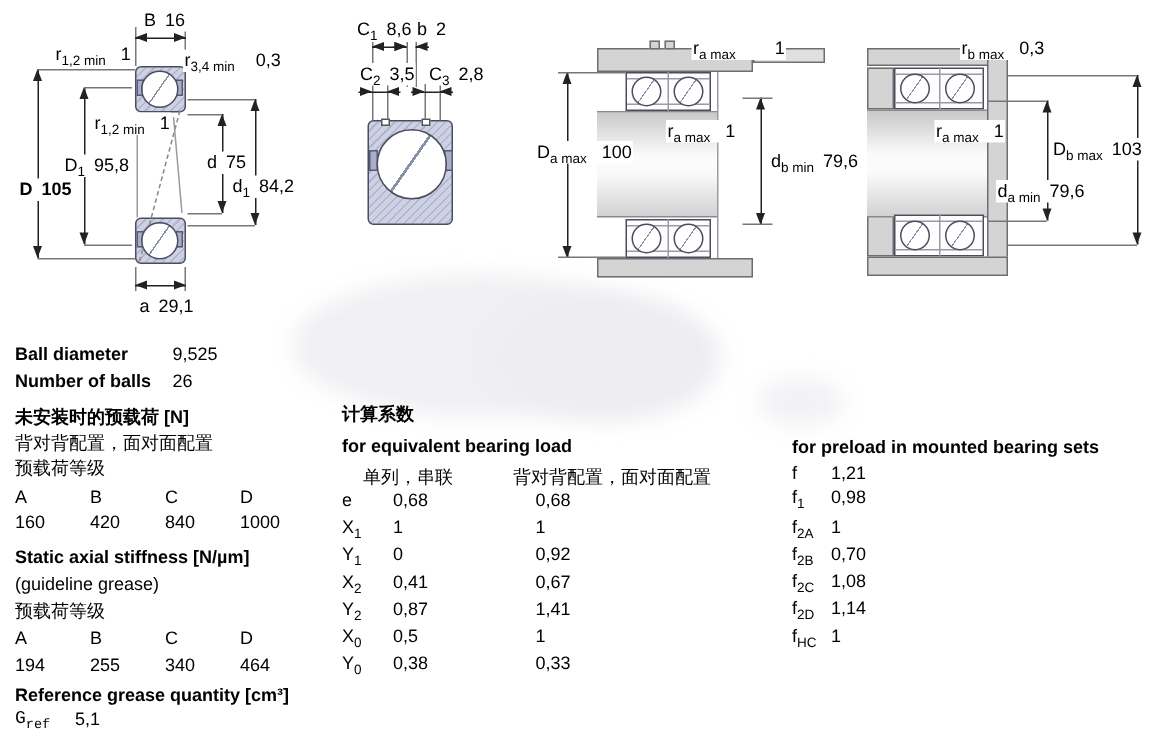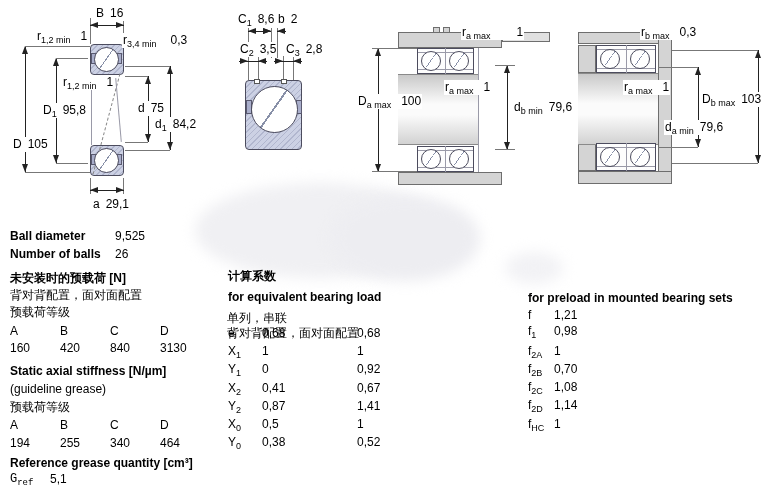--- a/index.html
+++ b/index.html
@@ -85,21 +85,21 @@
     <div class="cage" style="left:117px;top:154px;width:5px;height:11px;"></div>
     <div class="ball" style="left:94px;top:148px;width:25px;height:25px;"></div>
 
     <div class="iline" style="left:91px;top:75px;width:1px;height:70px;"></div>
     <div class="dashline" style="left:106px;top:72px;height:104px;transform:rotate(15deg);"></div>
     <div class="iline" style="left:118px;top:78px;width:1px;height:64px;transform:rotate(-5deg);"></div>
 
     <div class="dl v at ab" style="left:25px;top:46px;height:126px;"></div>
     <div class="dl h thin" style="left:25px;top:46px;width:65px;"></div>
     <div class="dl h thin" style="left:25px;top:172px;width:65px;"></div>
-    <div class="lab" style="left:12px;top:137px;"><span>D</span><sub></sub><span class="vs">105</span></div>
+    <div class="lab" style="left:12px;top:119px;font-weight:bold;"><span>D</span><sub></sub><span class="vs">105</span></div>
 
     <div class="dl v at ab" style="left:56px;top:58px;height:105px;"></div>
     <div class="dl h thin" style="left:56px;top:58px;width:32px;"></div>
     <div class="dl h thin" style="left:56px;top:163px;width:32px;"></div>
     <div class="lab" style="left:42px;top:103px;"><span>D</span><sub>1</sub><span class="vs">95,8</span></div>
 
     <div class="dl v at ab" style="left:148px;top:76px;height:66px;"></div>
     <div class="dl h thin" style="left:125px;top:76px;width:23px;"></div>
     <div class="dl h thin" style="left:125px;top:142px;width:23px;"></div>
     <div class="lab" style="left:137px;top:101px;"><span>d</span><sub></sub><span class="vs">75</span></div>
@@ -243,21 +243,21 @@
     <div class="trow" style="left:10px;top:324px;">
       <span class="c50">A</span>
       <span class="c50">B</span>
       <span class="c50">C</span>
       <span class="c50">D</span>
     </div>
     <div class="trow" style="left:10px;top:341px;">
       <span class="c50">160</span>
       <span class="c50">420</span>
       <span class="c50">840</span>
-      <span class="c50">3130</span>
+      <span class="c50">1000</span>
     </div>
     <div class="tl bold" style="left:10px;top:364px;">Static axial stiffness [N/µm]</div>
     <div class="tl" style="left:10px;top:382px;">(guideline grease)</div>
     <div class="tl" style="left:10px;top:400px;">预载荷等级</div>
     <div class="trow" style="left:10px;top:418px;">
       <span class="c50">A</span>
       <span class="c50">B</span>
       <span class="c50">C</span>
       <span class="c50">D</span>
     </div>
@@ -270,21 +270,21 @@
     <div class="tl bold" style="left:10px;top:456px;">Reference grease quantity [cm³]</div>
     <div class="trow" style="left:10px;top:472px;">
       <span class="c40"><span>G</span><sub>ref</sub></span>
       <span>5,1</span>
     </div>
   </div>
 
   <div>
     <div class="tl bold" style="left:228px;top:269px;">计算系数</div>
     <div class="tl bold" style="left:228px;top:290px;">for equivalent bearing load</div>
-    <div class="trow" style="left:227px;top:311px;flex-direction:column;">
+    <div class="trow" style="left:212px;top:311px;">
       <span class="c30"></span>
       <span class="c100">单列，串联</span>
       <span>背对背配置，面对面配置</span>
     </div>
     <div class="trow" style="left:228px;top:326px;">
       <span class="c34"><span>e</span><sub></sub></span>
       <span class="c95">0,68</span>
       <span>0,68</span>
     </div>
     <div class="trow" style="left:228px;top:344px;">
@@ -308,21 +308,21 @@
       <span>1,41</span>
     </div>
     <div class="trow" style="left:228px;top:417px;">
       <span class="c34"><span>X</span><sub>0</sub></span>
       <span class="c95">0,5</span>
       <span>1</span>
     </div>
     <div class="trow" style="left:228px;top:435px;">
       <span class="c34"><span>Y</span><sub>0</sub></span>
       <span class="c95">0,38</span>
-      <span>0,52</span>
+      <span>0,33</span>
     </div>
   </div>
 
   <div>
     <div class="tl bold" style="left:528px;top:291px;">for preload in mounted bearing sets</div>
     <div class="trow" style="left:528px;top:308px;">
       <span class="c26"><span>f</span><sub></sub></span>
       <span>1,21</span>
     </div>
     <div class="trow" style="left:528px;top:324px;">

